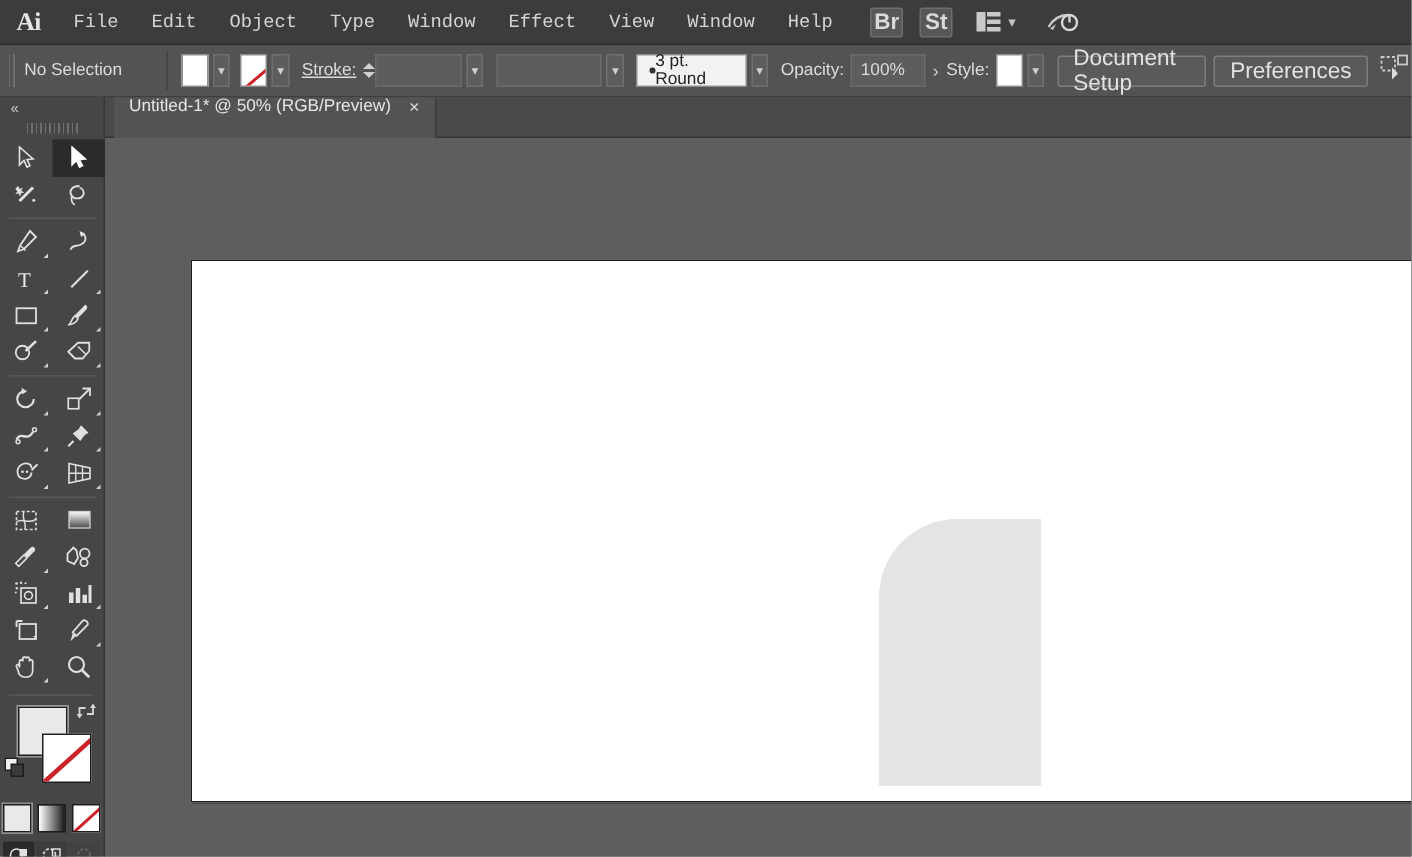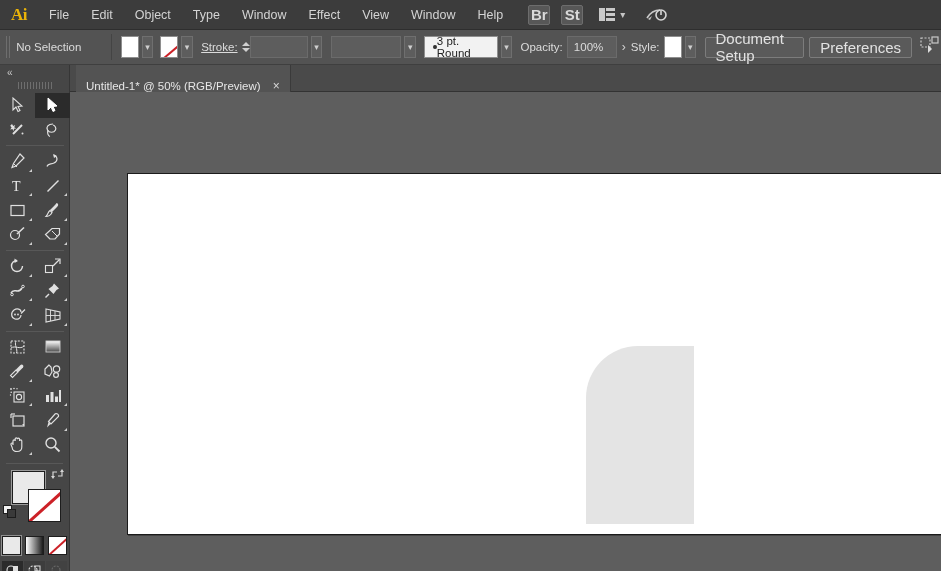--- a/index.html
+++ b/index.html
@@ -15,27 +15,27 @@
   
   .menubar {
     position: absolute; left: 0; top: 0; width: 941px; height: 30px;
     background: #3c3c3c;
     display: flex; align-items: center;
     border-bottom: 1px solid #2e2e2e;
   }
   .ai-logo {
     width: 38px; height: 30px;
     display: flex; align-items: center; justify-content: center;
-    color: #eab308; font-size: 17px; font-weight: bold;
+    color: #e5e5e5; font-size: 17px; font-weight: bold;
     font-family: "Liberation Serif", serif;
     letter-spacing: -0.5px;
   }
   .menu-item {
     padding: 0 11px; height: 30px; line-height: 30px;
-    color: #d4d4d4; font-size: 12.5px; cursor: default;
+    color: #d4d4d4; font-size: 12.5px; cursor: default; font-family: Liberation Mono, monospace;
   }
   .menubar-right { display: flex; align-items: center; margin-left: 10px; gap: 3px; }
   .mb-btn {
     width: 22px; height: 20px; border: 1px solid #6d6d6d;
     background: #575757; border-radius: 2px;
     color: #d9d9d9; font-size: 15px; font-weight: bold;
     display: flex; align-items: center; justify-content: center;
     margin: 0 4px;
   }
   .arrange-ico { display:flex; align-items:center; gap:3px; margin-left:9px; }
@@ -100,21 +100,21 @@
   .right-chev { color:#d0d0d0; font-size:12px; padding: 0 5px; }
 
   
   .tabbar {
     position: absolute; left: 0; top: 65px; width: 941px; height: 27px;
     background: #4a4a4a; border-bottom: 1px solid #333;
   }
   .doc-tab {
     position: absolute; left: 76px; top: 0; height: 27px;
     background: #535353; border-right: 1px solid #3a3a3a;
-    display:flex; align-items:flex-end; padding: 0 10px; gap: 12px;
+    display:flex; align-items:flex-start; padding: 0 10px; gap: 12px;
   }
   .doc-tab .title { color: #e6e6e6; font-size: 11.5px; white-space: nowrap; }
   .doc-tab .close { color: #d8d8d8; font-size: 12px; line-height: 1; }
 
   
   .toolbar {
     position: absolute; left: 0; top: 65px; width: 70px; height: 506px;
     background: #464646; border-right: 1px solid #363636;
   }
   .tb-collapse {

